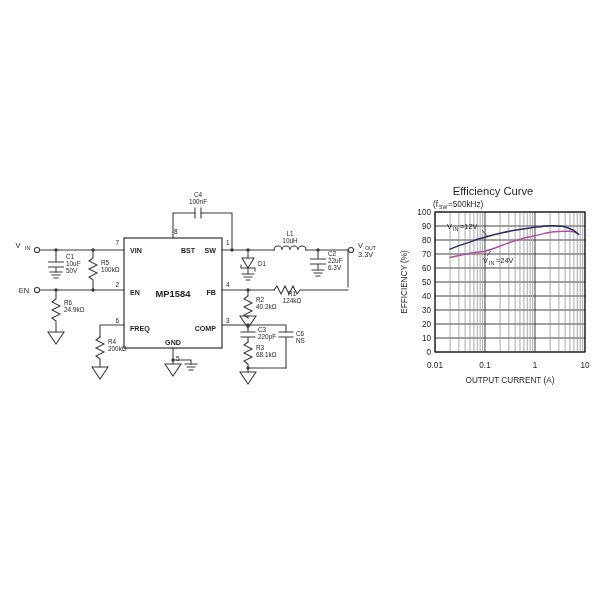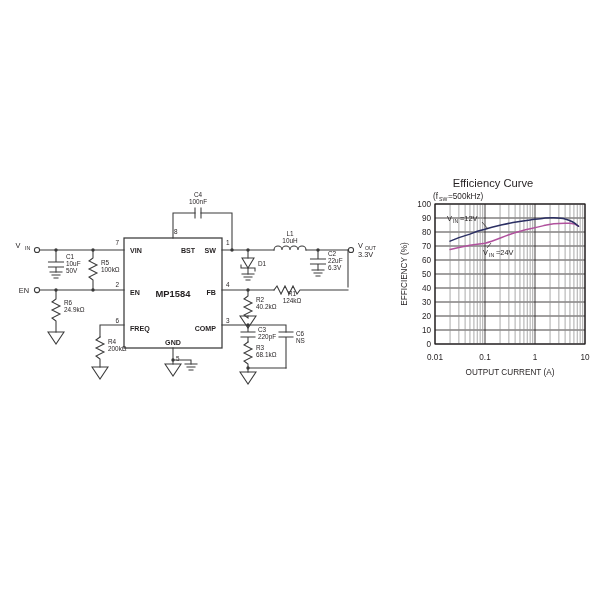--- a/index.html
+++ b/index.html
@@ -2,21 +2,21 @@
 <html><head>
 <meta charset="utf-8">
 <style>
   html,body{margin:0;padding:0;background:#ffffff;}
   body{width:600px;height:600px;overflow:hidden;
        font-family:"Liberation Sans","DejaVu Sans",sans-serif;
        color:#231f20;}
   #root{position:relative;width:600px;height:600px;}
 
   .sch{position:absolute;left:0;top:0;width:400px;height:600px;}
-  .chart{position:absolute;left:395px;top:172px;width:205px;height:215px;}
+  .chart{position:absolute;left:395px;top:180px;width:205px;height:215px;}
 
   svg{display:block;overflow:visible;}
   .wire{stroke:#3a3a3a;stroke-width:1.05;fill:none;stroke-linecap:square;}
   .body-outline{stroke:#3a3a3a;stroke-width:1.25;fill:#ffffff;}
   .fillblk{fill:#3a3a3a;}
   .nofill{fill:none;}
 
   text{fill:#231f20;font-family:"Liberation Sans","DejaVu Sans",sans-serif;}
   .t-val{font-size:6.4px;}
   .t-pin{font-size:7.1px;font-weight:bold;}

